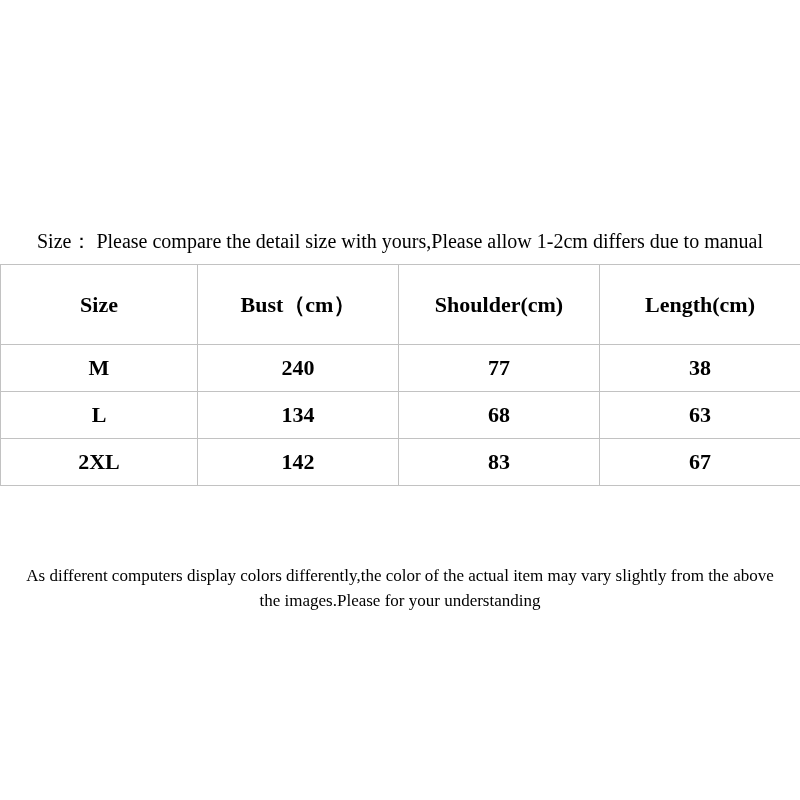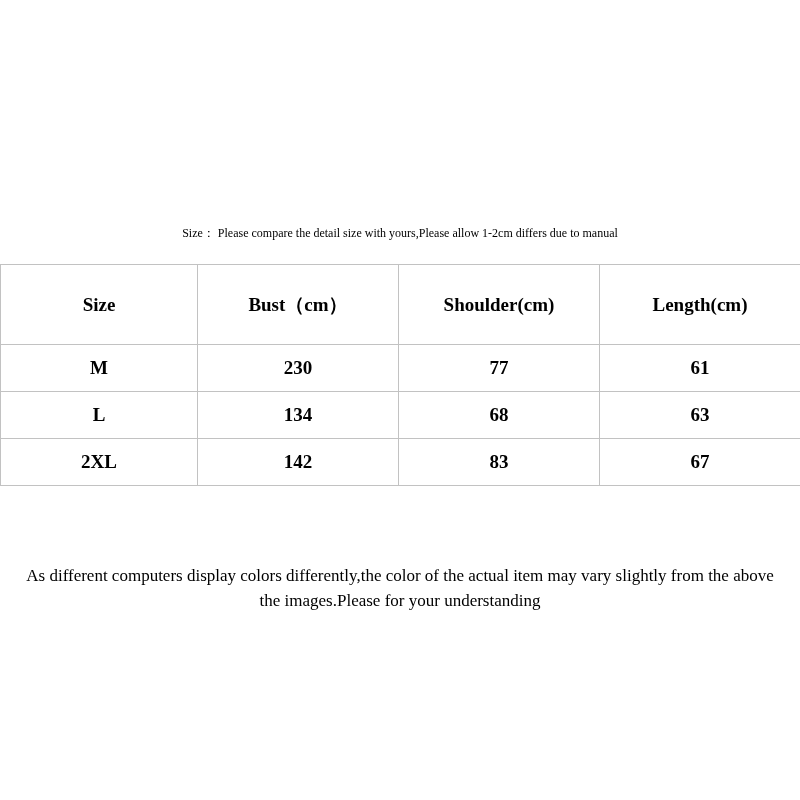--- a/index.html
+++ b/index.html
@@ -15,21 +15,21 @@
     color: #000000;
     font-family: "Liberation Serif", "DejaVu Serif", serif;
     overflow: hidden;
   }
   .intro {
     position: absolute;
     top: 209px;
     left: 0;
     width: 800px;
     text-align: center;
-    font-size: 12px;
+    font-size: 20px;
     line-height: 25px;
     font-weight: 400;
   }
   .intro .line,
   .disclaimer .line {
     display: block;
     white-space: nowrap;
   }
   .size-table {
     position: absolute;
@@ -38,21 +38,21 @@
     width: 800px;
     border-collapse: collapse;
     table-layout: fixed;
   }
   .size-table th,
   .size-table td {
     border: 1px solid #c2c2c2;
     text-align: center;
     vertical-align: middle;
     font-weight: 700;
-    font-size: 19px;
+    font-size: 22px;
     padding: 0;
   }
   .size-table thead th {
     height: 79px;
   }
   .size-table tbody td {
     height: 46px;
   }
   .disclaimer {
     position: absolute;
@@ -85,23 +85,23 @@
       <tr>
         <th>Size</th>
         <th>Bust（cm）</th>
         <th>Shoulder(cm)</th>
         <th>Length(cm)</th>
       </tr>
     </thead>
     <tbody>
       <tr>
         <td>M</td>
-        <td>230</td>
+        <td>240</td>
         <td>77</td>
-        <td>61</td>
+        <td>38</td>
       </tr>
       <tr>
         <td>L</td>
         <td>134</td>
         <td>68</td>
         <td>63</td>
       </tr>
       <tr>
         <td>2XL</td>
         <td>142</td>

